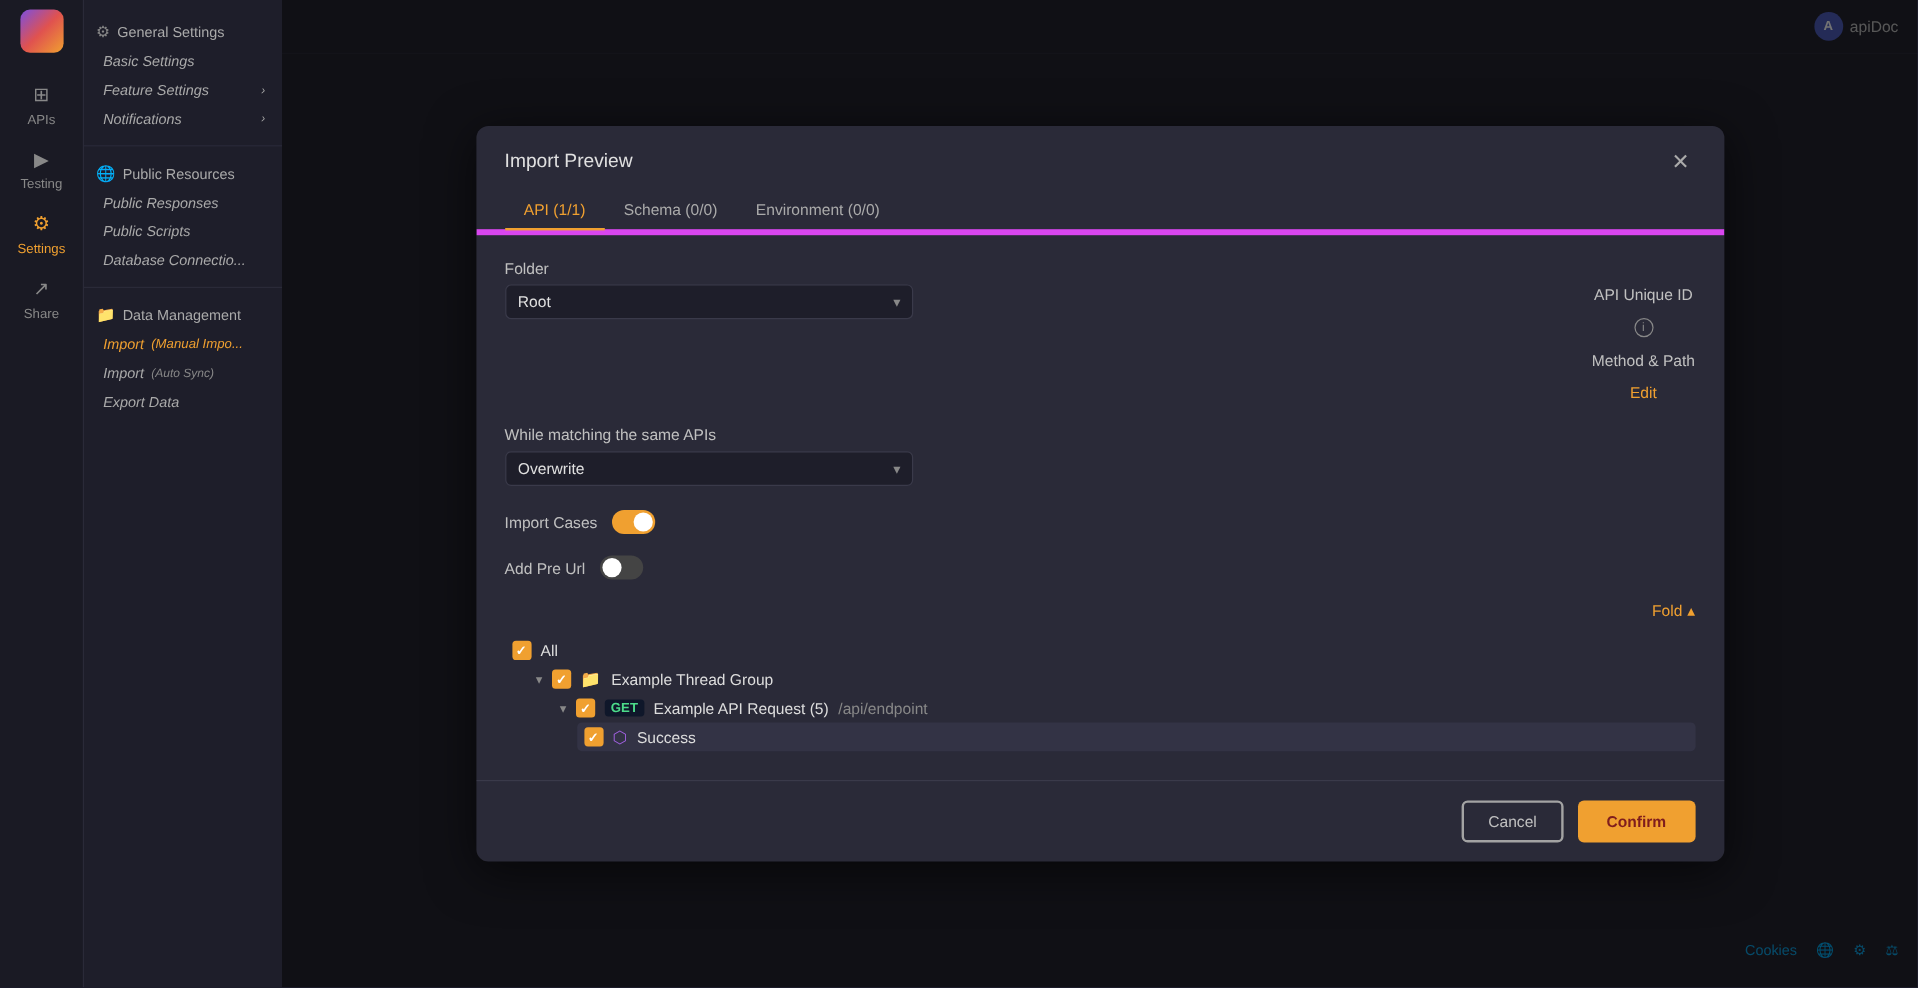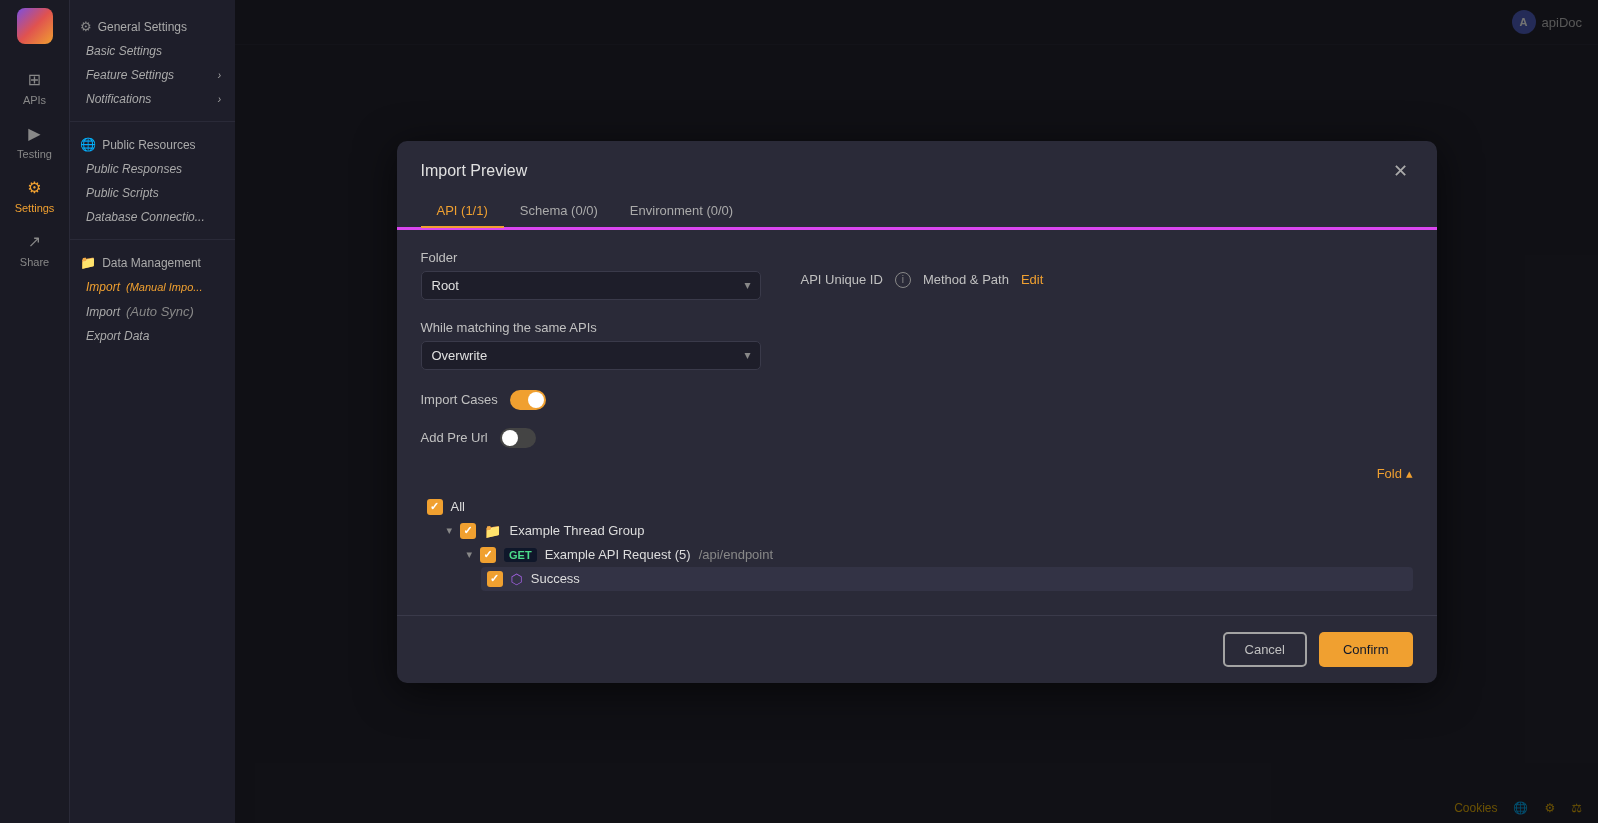--- a/index.html
+++ b/index.html
@@ -159,21 +159,21 @@
       justify-content: center;
       border-radius: 4px;
     }
 
     
     .dialog-tabs {
       display: flex;
       gap: 0;
       padding: 0 24px;
       margin-top: 12px;
-      border-bottom: 3px solid #d946ef;
+      border-bottom: 5px solid #d946ef;
     }
 
     .tab {
       padding: 8px 16px;
       font-size: 13px;
       color: #aaa;
       cursor: pointer;
       border-bottom: 2px solid transparent;
       margin-bottom: -1px;
     }
@@ -188,20 +188,21 @@
       overflow-y: auto;
       flex: 1;
     }
 
     
     .form-row {
       display: flex;
       align-items: flex-start;
       gap: 40px;
       margin-bottom: 20px;
+      justify-content: space-between;
     }
 
     .form-group {
       display: flex;
       flex-direction: column;
       gap: 6px;
     }
 
     .form-label {
       color: #c0c0c0;
@@ -235,20 +236,21 @@
       color: #888;
       pointer-events: none;
       font-size: 12px;
     }
 
     .api-match-section {
       display: flex;
       align-items: center;
       gap: 12px;
       padding-top: 22px;
+      flex-direction: column;
     }
 
     .api-match-label {
       color: #c0c0c0;
       font-size: 13px;
     }
 
     .info-icon {
       width: 16px;
       height: 16px;
@@ -424,25 +426,25 @@
       color: #c0c0c0;
       padding: 8px 20px;
       border-radius: 5px;
       font-size: 13px;
       cursor: pointer;
     }
 
     .btn-confirm {
       background: #f0a030;
       border: none;
-      color: #0f172a;
+      color: #7f1d1d;
       padding: 8px 24px;
       border-radius: 5px;
       font-size: 13px;
-      font-weight: 400;
+      font-weight: 700;
       cursor: pointer;
     }
 
     
     .main-topbar {
       display: flex;
       justify-content: flex-end;
       align-items: center;
       padding: 10px 16px;
       border-bottom: 1px solid #2a2a38;
@@ -464,27 +466,27 @@
       display: flex;
       align-items: center;
       justify-content: center;
       color: #fff;
       font-size: 11px;
       font-weight: bold;
     }
 
     .bottom-bar {
       position: absolute;
-      bottom: 0;
+      bottom: 16px;
       right: 0;
       display: flex;
       align-items: center;
       gap: 16px;
       padding: 8px 16px;
-      color: #eab308;
+      color: #0ea5e9;
       font-size: 12px;
     }
 
     .bottom-bar span { cursor: pointer; }
   </style>
 </head>
 <body>
 
 <div class="sidebar-left">
   <div style="width:36px;height:36px;border-radius:8px;background:linear-gradient(135deg,#7b4fe0,#e0524f,#f0a030);margin-bottom:16px;flex-shrink:0;"></div>
@@ -548,21 +550,21 @@
     <div class="sidebar-section-header">
       <span class="gear-icon">📁</span>
       <span>Data Management</span>
     </div>
     <div class="sidebar-item active">
       <span>Import</span>
       <span style="color:#f0a030;font-size:11px;margin-left:2px;">(Manual Impo...</span>
     </div>
     <div class="sidebar-item">
       <span>Import</span>
-      <span style="color:#888;font-size:13px;margin-left:2px;">(Auto Sync)</span>
+      <span style="color:#888;font-size:10px;margin-left:2px;">(Auto Sync)</span>
     </div>
     <div class="sidebar-item">
       <span>Export Data</span>
     </div>
   </div>
 </div>
 
 <div class="main">
 
   <div class="main-topbar">

